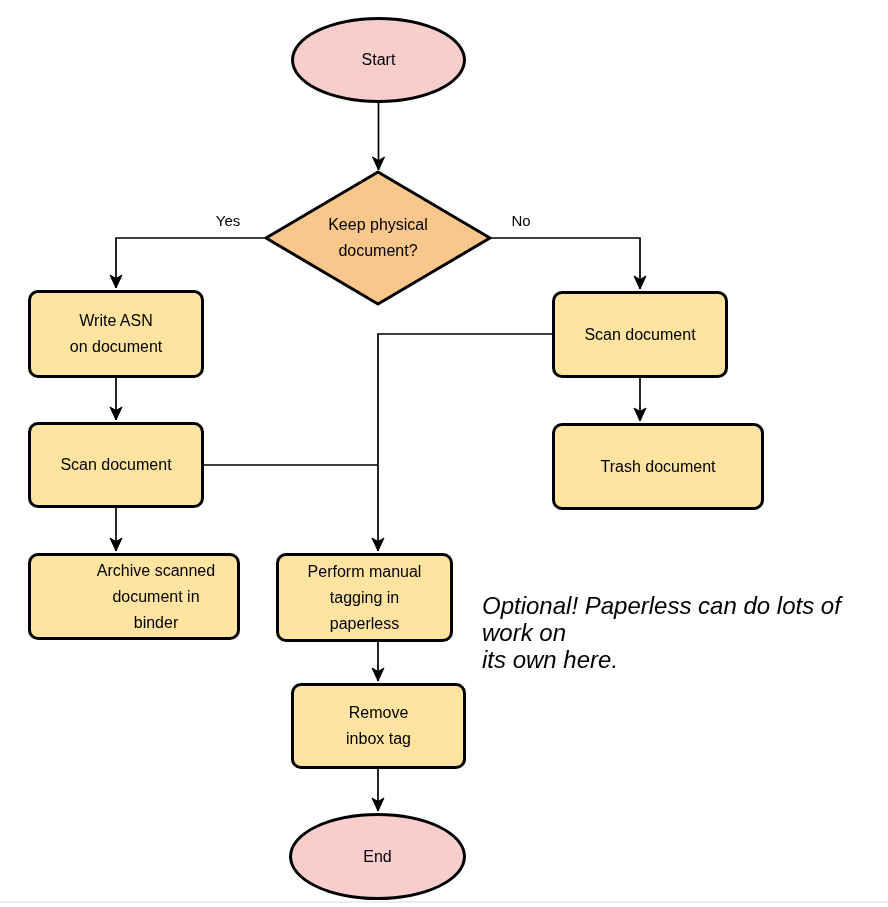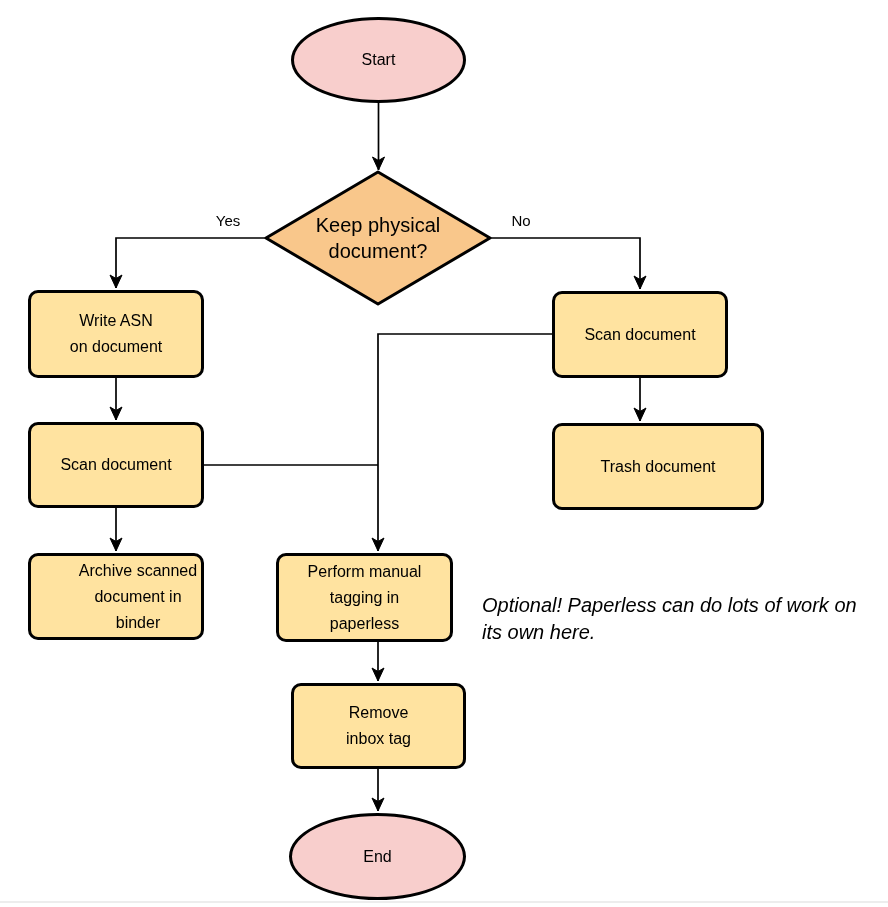--- a/index.html
+++ b/index.html
@@ -38,34 +38,34 @@
     background: #ffe3a0;
     border: 3px solid #000;
     border-radius: 10px;
   }
   .diamond-label {
     position: absolute;
     display: flex;
     align-items: center;
     justify-content: center;
     text-align: center;
-    font-size: 20px;
+    font-size: 16px;
     line-height: 26px;
     white-space: pre-line;
   }
   .edge-label {
     position: absolute;
     font-size: 15px;
     line-height: 24px;
     text-align: center;
   }
   .note {
     position: absolute;
     font-style: italic;
-    font-size: 20px;
+    font-size: 24px;
     line-height: 27px;
     white-space: pre-line;
   }
   .page-edge {
     position: absolute;
     left: 0;
     right: 0;
     top: 901px;
     height: 2px;
     background: #ededed;
@@ -100,21 +100,21 @@
   <div class="node terminal" style="left:291px; top:17px; width:175px; height:86px;">Start</div>
 
   <div class="diamond-label" style="left:288px; top:210px; width:180px; height:56px;">Keep physical
 document?</div>
 
   <div class="node process" style="left:28px; top:290px; width:176px; height:88px;text-align:center;">Write ASN
 on document</div>
 
   <div class="node process" style="left:28px; top:422px; width:176px; height:86px;">Scan document</div>
 
-  <div class="node process" style="left:28px; top:553px; width:176px; height:87px;padding-left:44px;">Archive scanned
+  <div class="node process" style="left:28px; top:553px; width:212px; height:87px;padding-left:44px;">Archive scanned
 document in
 binder</div>
 
   <div class="node process" style="left:552px; top:291px; width:176px; height:87px;">Scan document</div>
 
   <div class="node process" style="left:552px; top:423px; width:212px; height:87px;">Trash document</div>
 
   <div class="node process" style="left:276px; top:553px; width:177px; height:89px;">Perform manual
 tagging in
 paperless</div>

